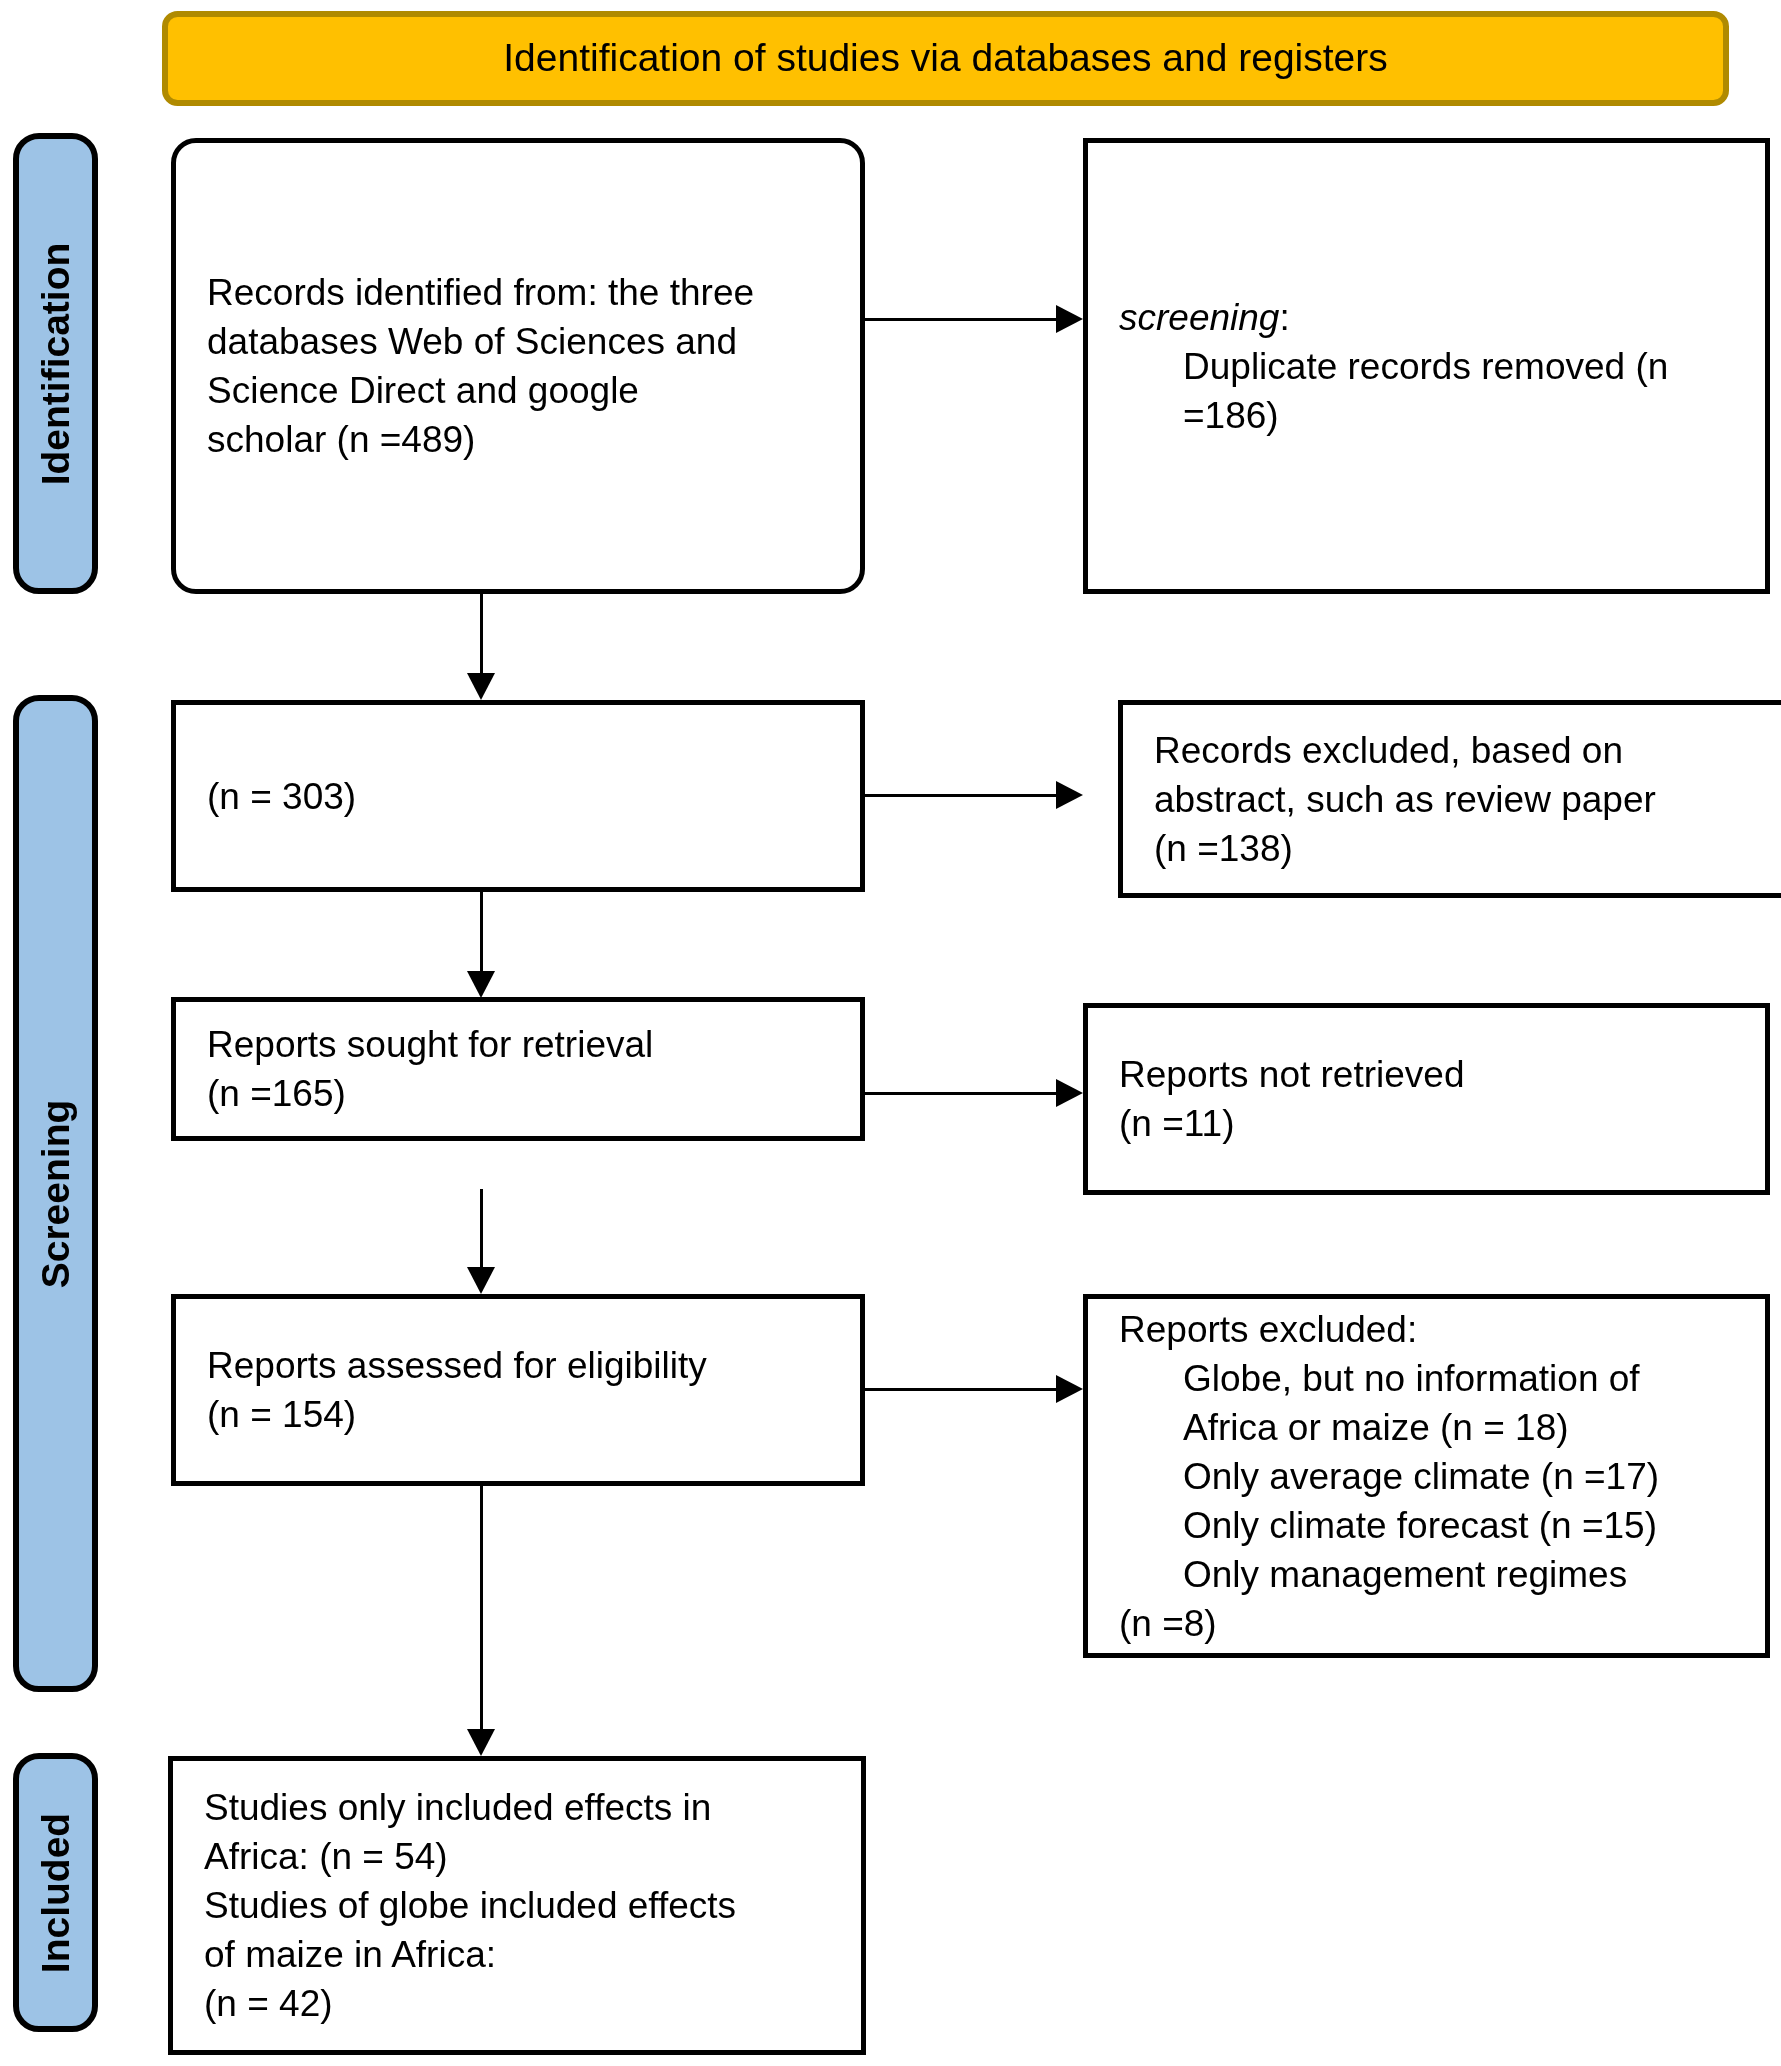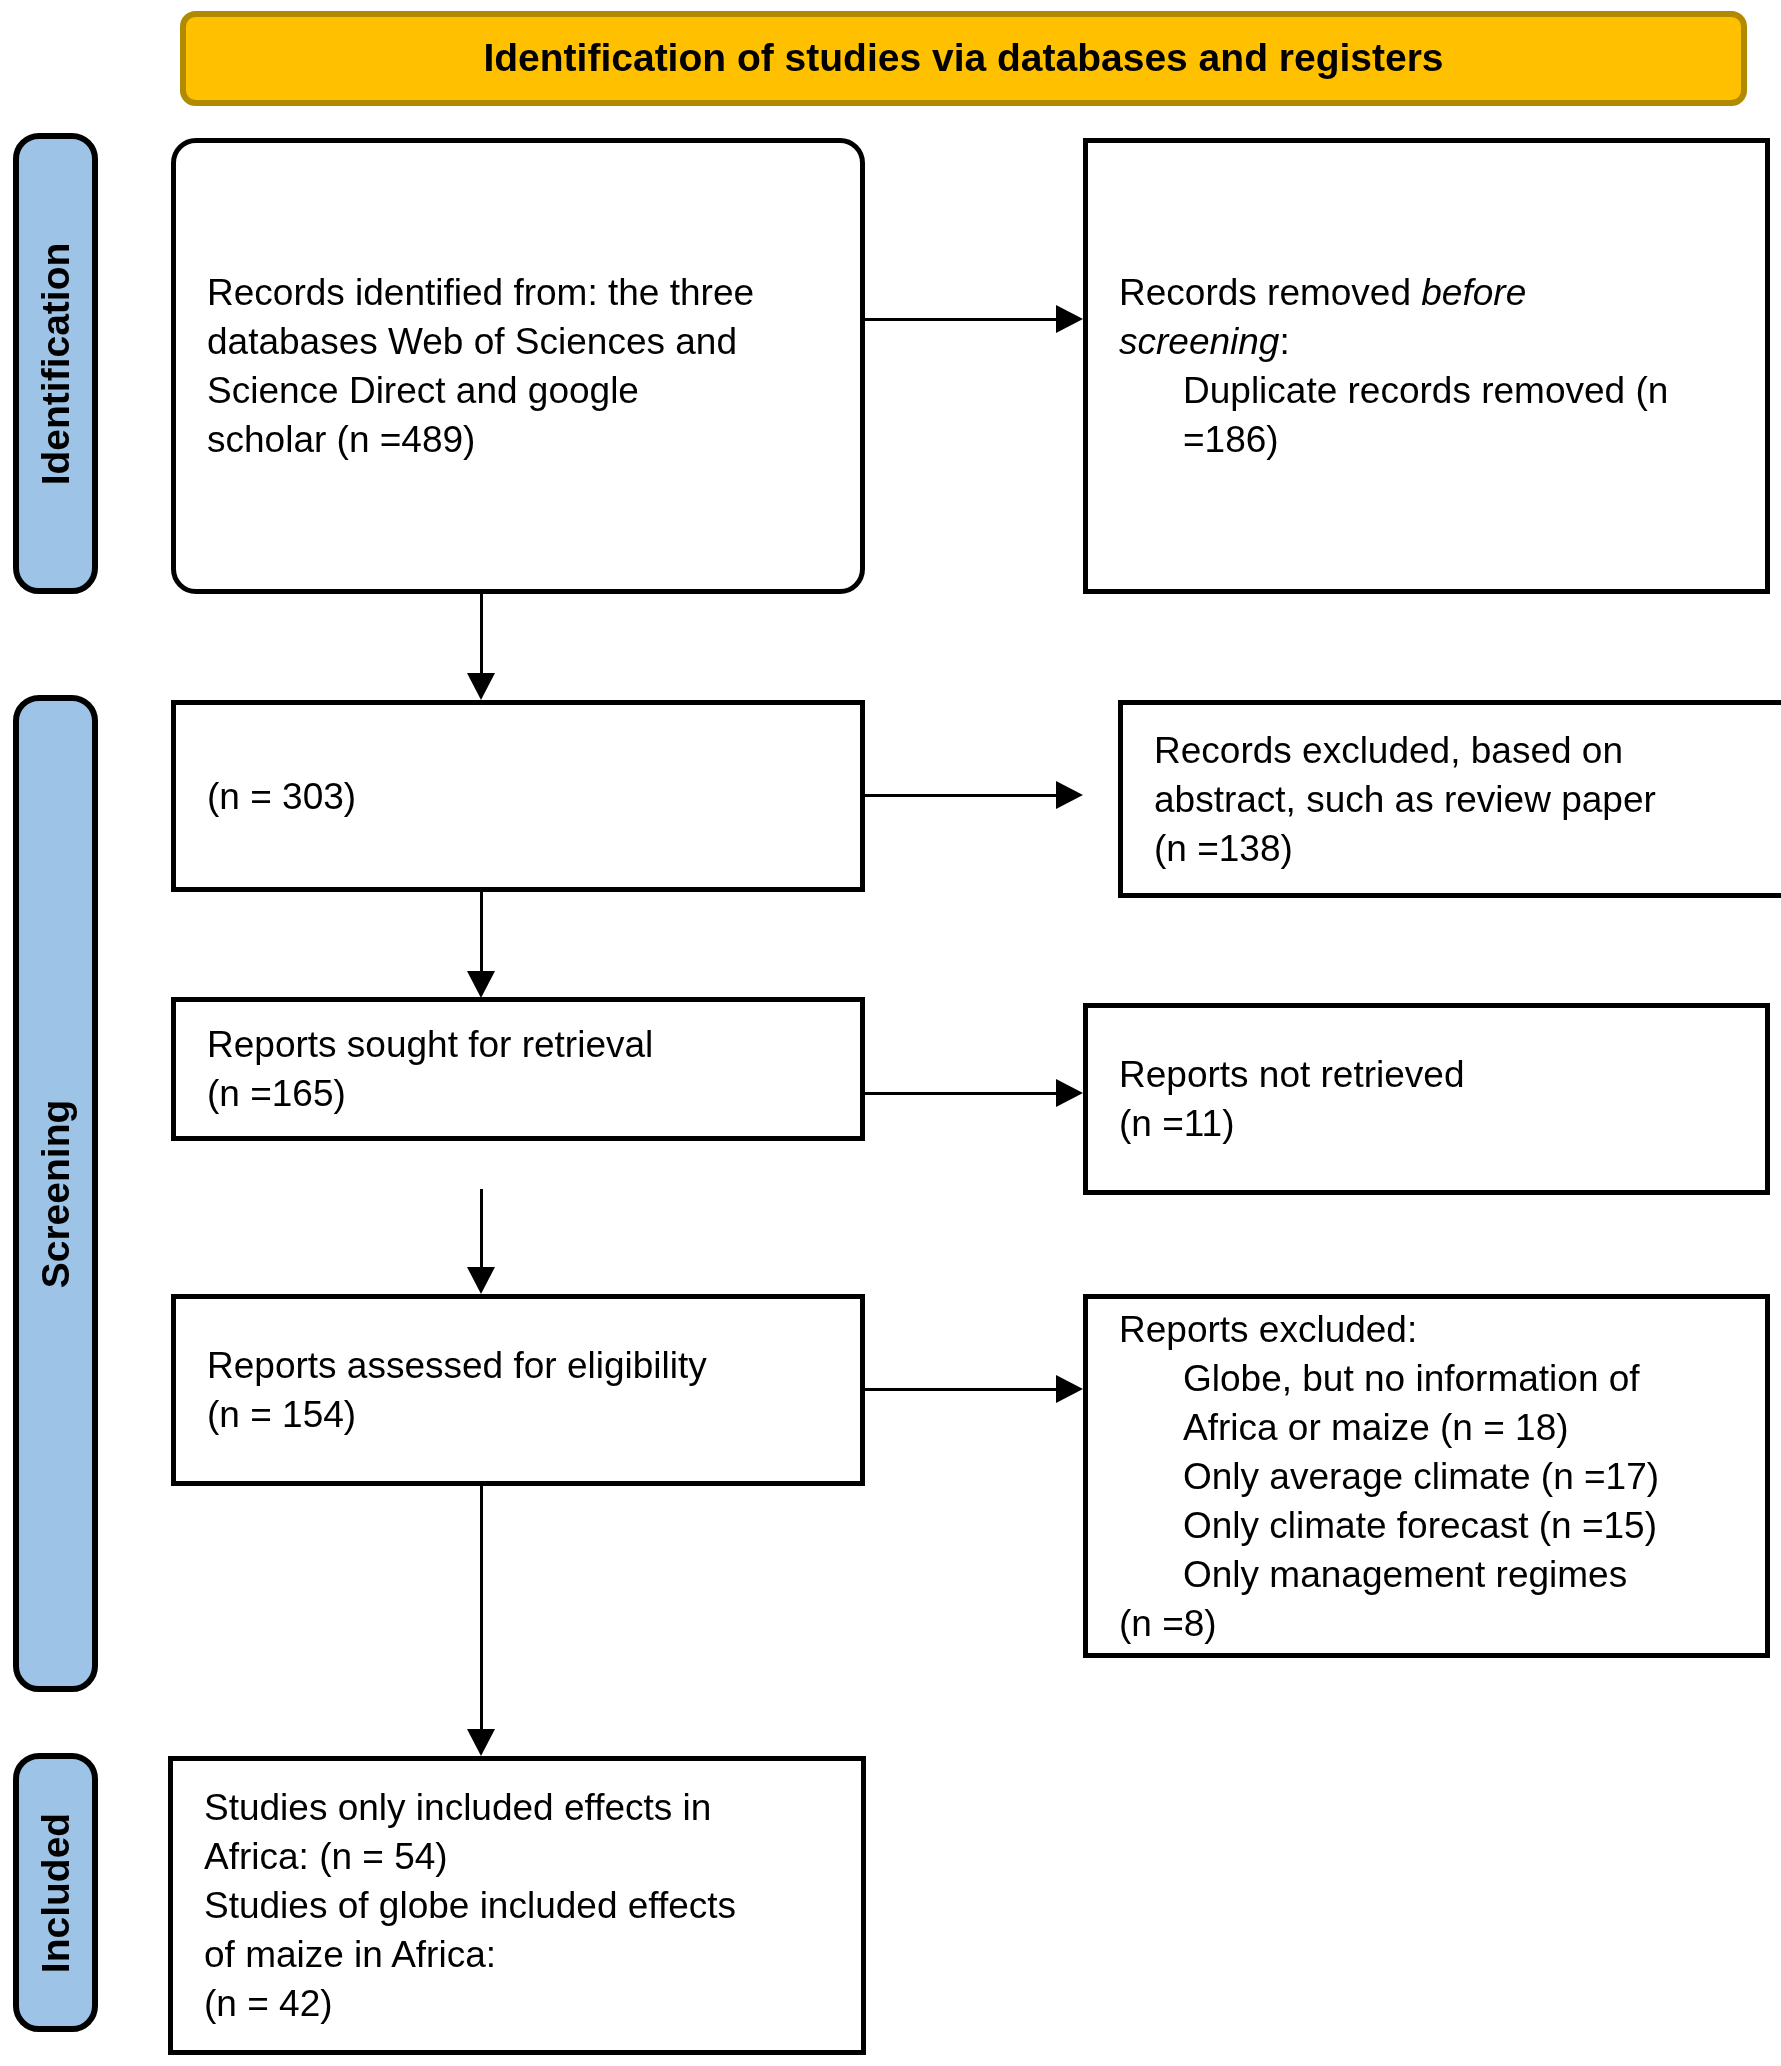--- a/index.html
+++ b/index.html
@@ -8,27 +8,27 @@
     width:1781px;
     height:2066px;
     background:#ffffff;
     font-family:"Liberation Sans", sans-serif;
     color:#000000;
     overflow:hidden;
   }
   
   .banner{
     position:absolute;
-    left:180px; top:10.6px; width:1567px; height:95px;
+    left:162px; top:10.6px; width:1567px; height:95px;
     box-sizing:border-box;
     background:#FFC000;
     border:6.7px solid #B08A00;
     border-radius:15.6px;
     display:flex; align-items:center; justify-content:center;
-    font-size:39px; font-weight:bold;
+    font-size:39px; font-weight:normal;
   }
   
   .vlabel{
     position:absolute;
     left:13.4px; width:85px;
     box-sizing:border-box;
     background:#9DC3E6;
     border:6.7px solid #000000;
     border-radius:26px;
     display:flex; align-items:center; justify-content:center;
@@ -99,21 +99,20 @@
   </div>
 
   <div class="fbox" id="box-identified">
     <div class="ln">Records identified from: the three</div>
     <div class="ln">databases Web of Sciences and</div>
     <div class="ln">Science Direct and google</div>
     <div class="ln">scholar (n =489)</div>
   </div>
 
   <div class="fbox" id="box-removed">
-    <div class="ln"><span>Records removed </span><span class="it">before</span></div>
     <div class="ln"><span class="it">screening</span><span>:</span></div>
     <div class="ln indent">Duplicate records removed (n</div>
     <div class="ln indent">=186)</div>
   </div>
 
   <div class="fbox" id="box-screened">
     <div class="ln">(n = 303)</div>
   </div>
 
   <div class="fbox" id="box-excluded-abstract">

